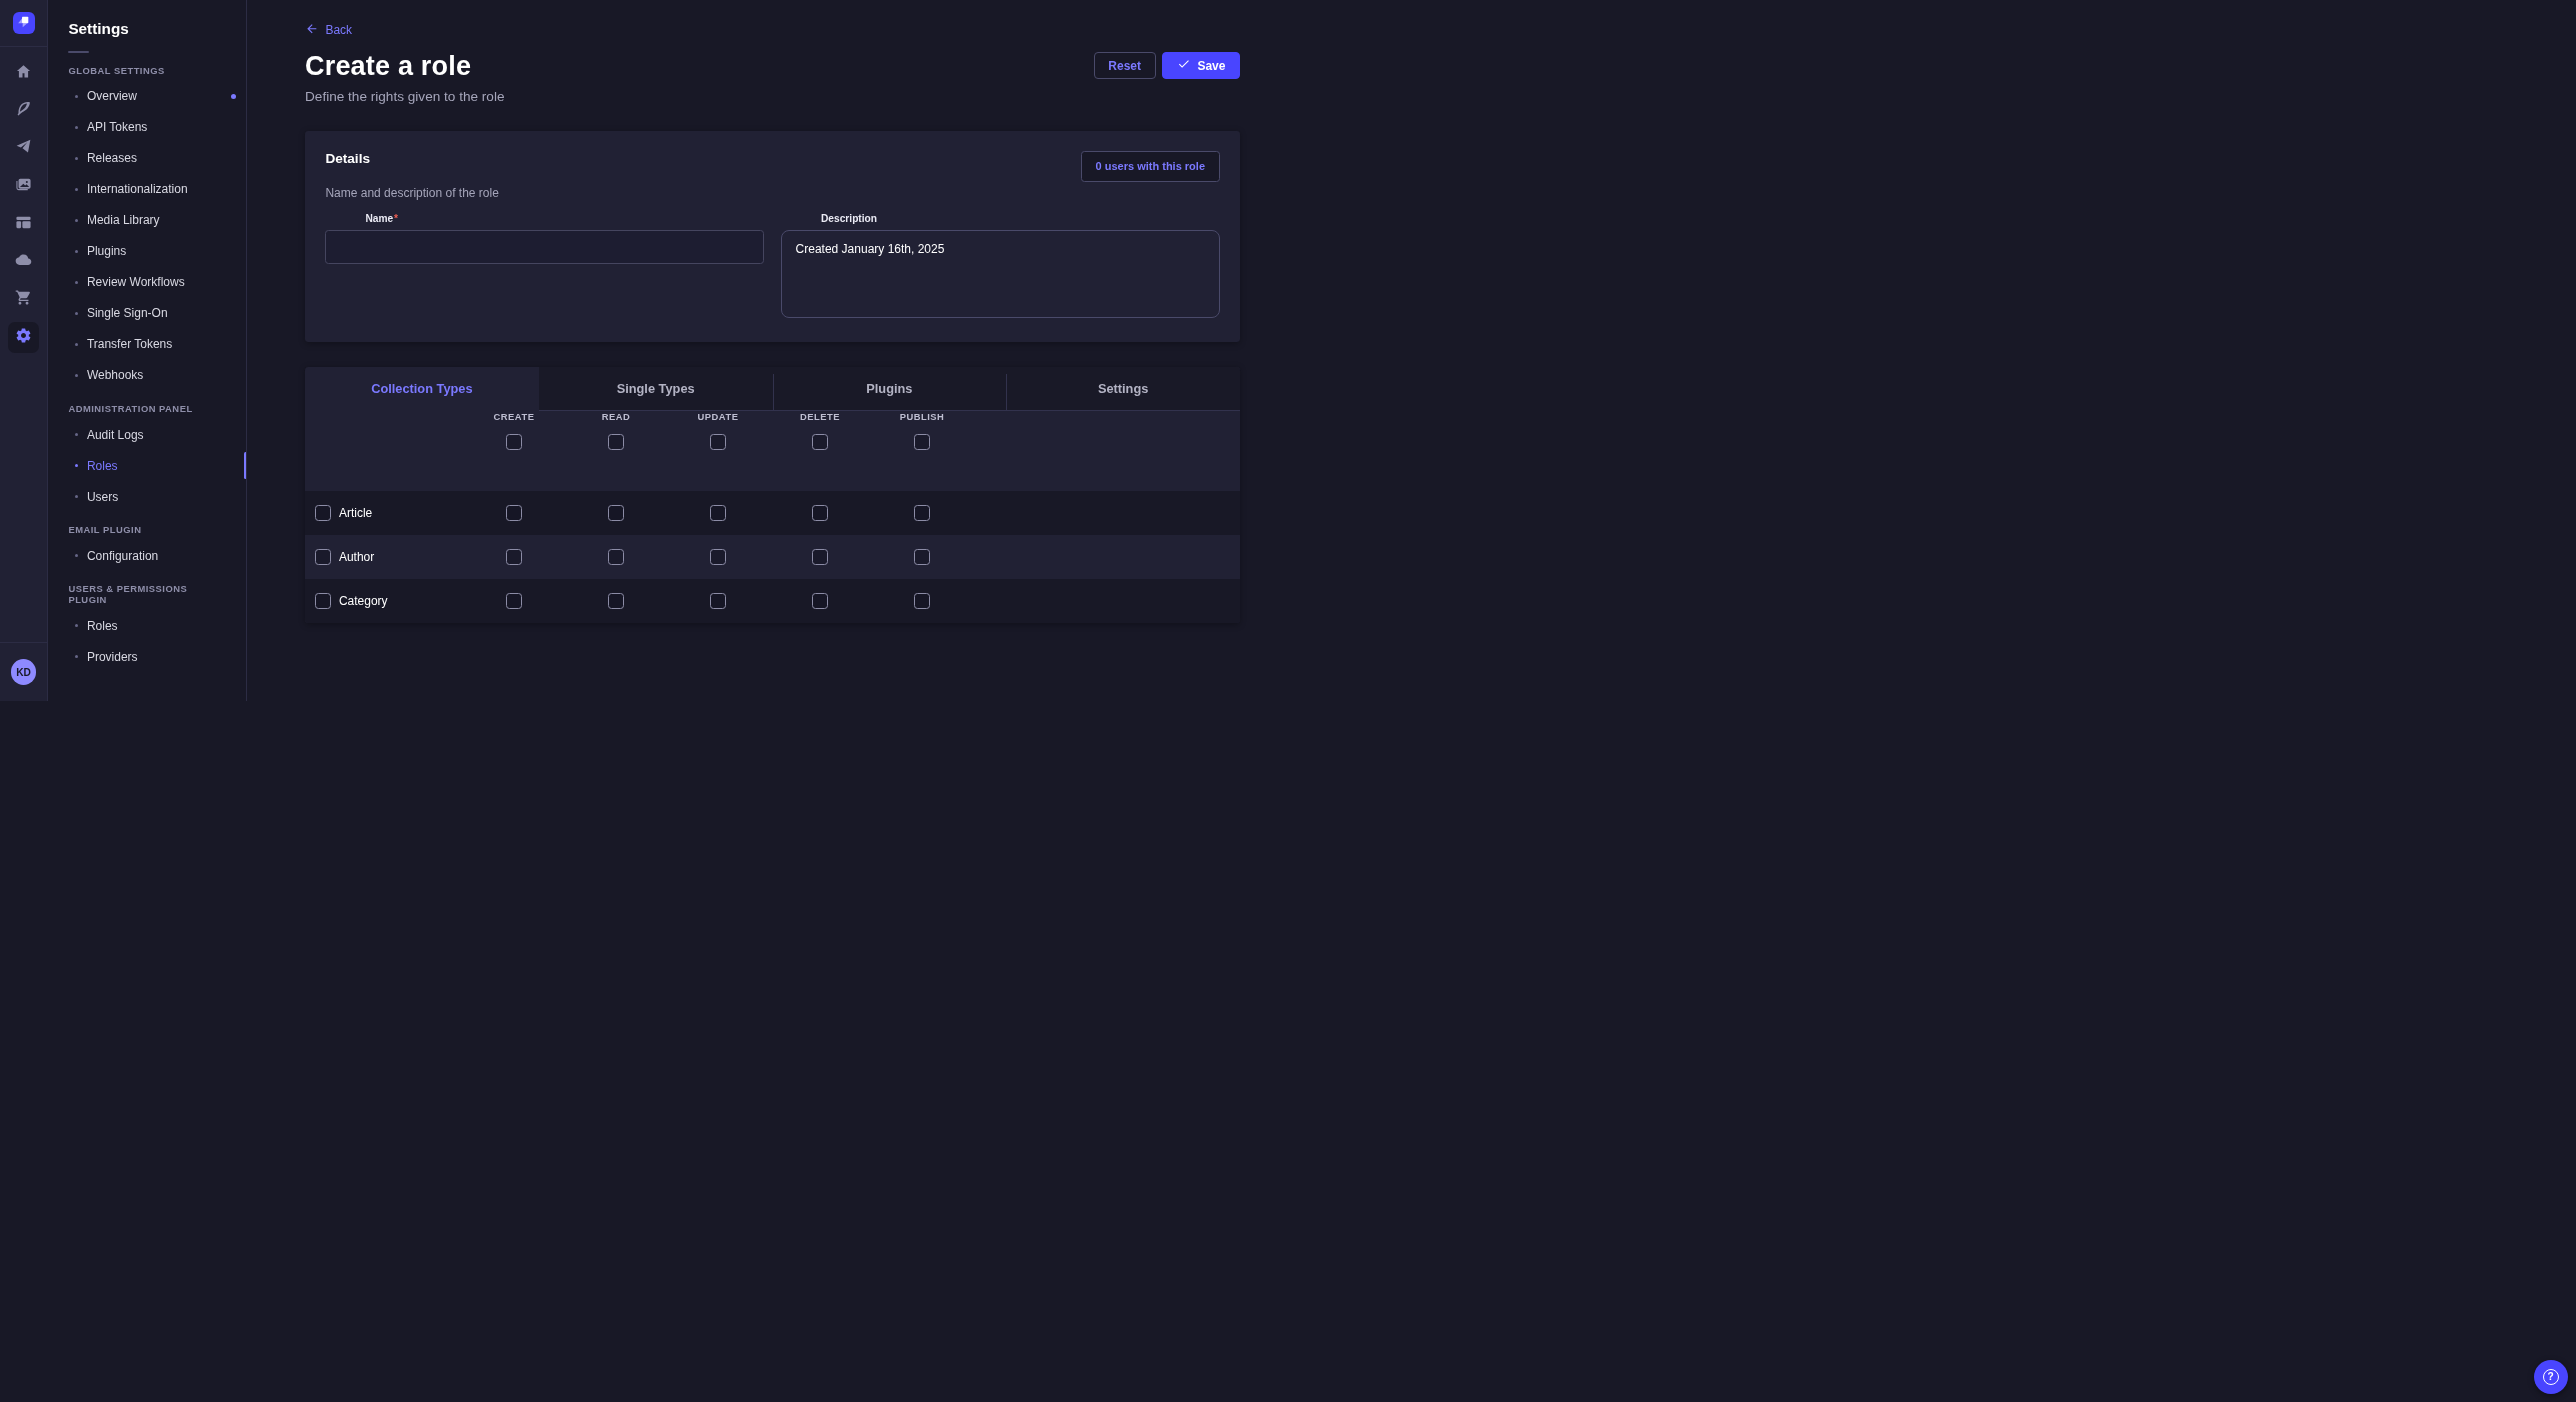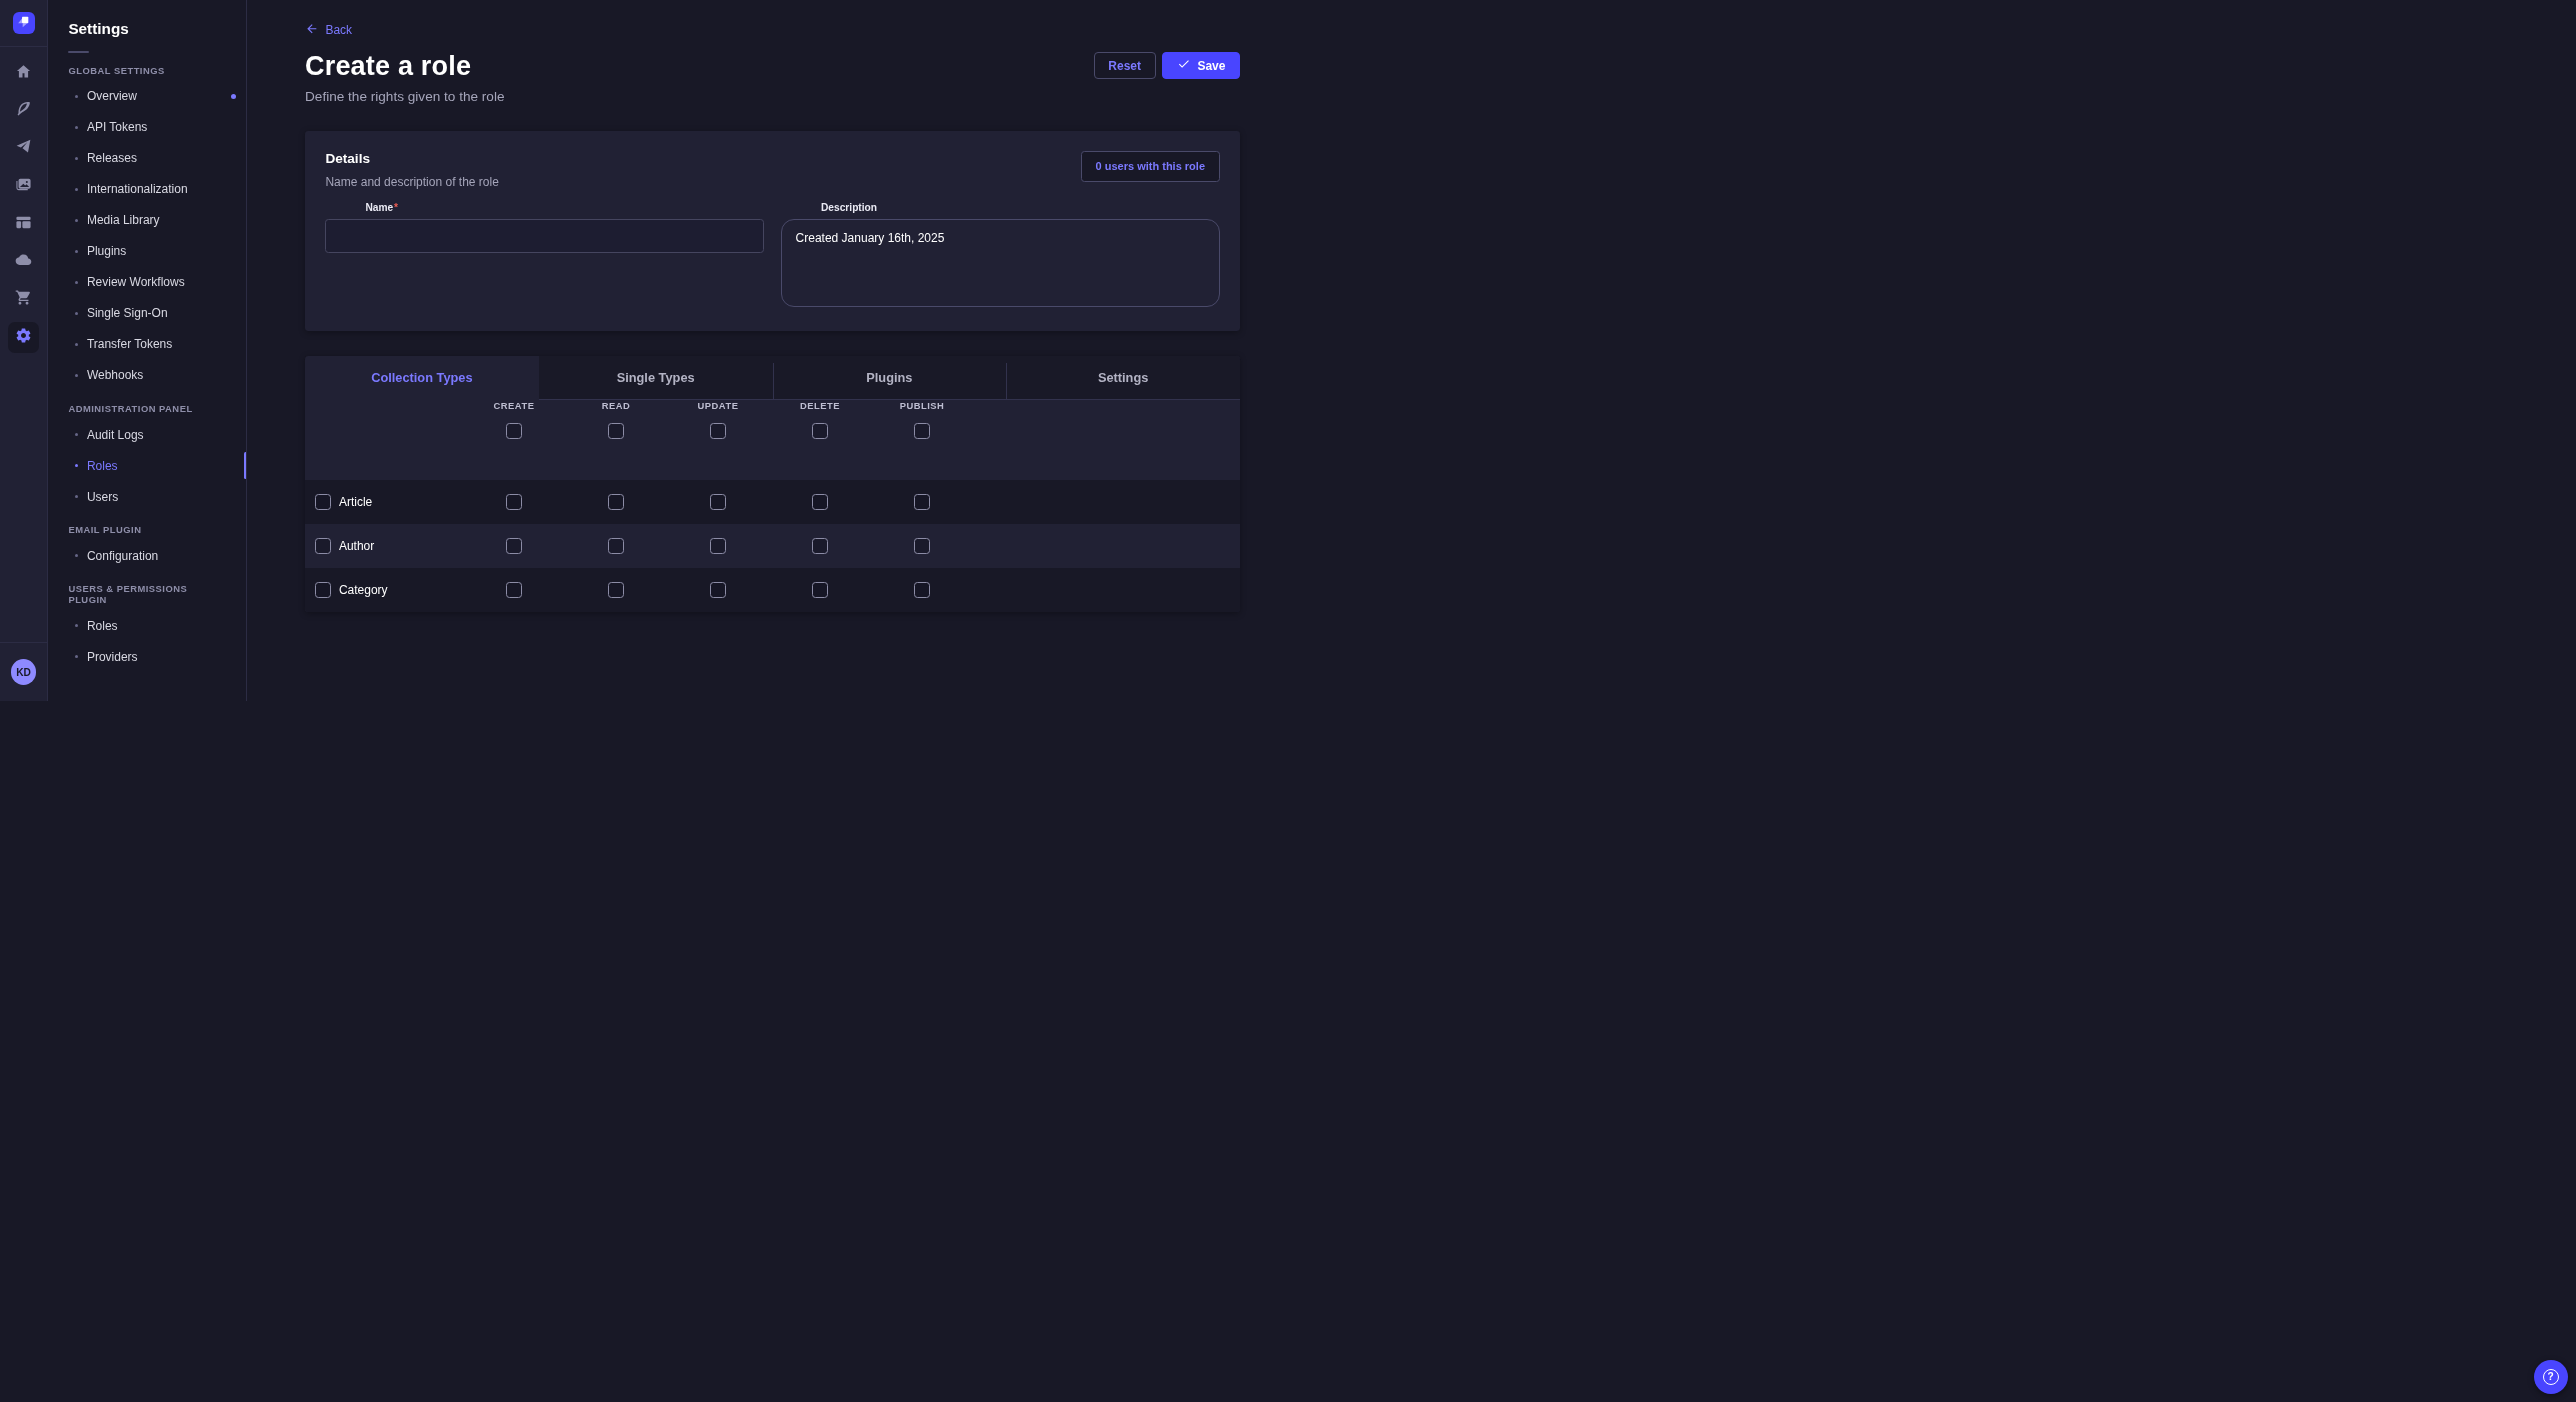--- a/index.html
+++ b/index.html
@@ -62,30 +62,30 @@
     padding:0 13.6px; height:27px; display:inline-flex; align-items:center; gap:6.8px; }
   .btn-reset { background:transparent; border:0.9px solid #4a4a6a; color:#7b79ff; }
   .btn-save { background:#4945ff; border:0.9px solid #4945ff; color:#fff; }
   .btn-save svg { width:13.6px; height:13.6px; fill:#fff; }
 
   
   .card { margin-top:27px; background:#212134; border-radius:3.4px; padding:20.4px;
     box-shadow:0 1.7px 6.8px rgba(0,0,0,.3); }
   .card-head { display:flex; justify-content:space-between; align-items:flex-start; }
   .card-title { font-size:13.6px; font-weight:700; color:#fff; }
-  .card-subtitle { font-size:12px; color:#a5a5ba; margin-top:9px; }
+  .card-subtitle { font-size:12px; color:#a5a5ba; margin-top:20px; }
   .users-btn { background:#181826; border:0.9px solid #4a4a6a; border-radius:3.4px; color:#7b79ff;
     font-family:Liberation Sans, sans-serif; font-size:11px; font-weight:700; padding:8.5px 13.6px; cursor:pointer; }
   .fields { display:grid; grid-template-columns:1fr 1fr; gap:17px; margin-top:10.2px; }
   .field-label { font-size:10.2px; font-weight:700; color:#eaeaf4;margin-left:40px; }
   .req { color:#ee5e52; margin-left:0.9px; }
   .text-input { margin-top:5.1px; width:100%; height:34px; background:#1d1d31; border:0.9px solid #45455f;
     border-radius:3.4px; color:#fff; font-family:inherit; font-size:12px; padding:0 13.6px; }
   .text-area { margin-top:5.1px; width:100%; height:88px; background:#212134; border:0.9px solid #4a4a6a;
-    border-radius:13px; color:#fff; font-family:inherit; font-size:12px; padding:9.4px 13.6px; resize:none; line-height:17px; }
+    border-radius:8px; color:#fff; font-family:inherit; font-size:12px; padding:9.4px 13.6px; resize:none; line-height:17px; }
 
   
   .panel { margin-top:25.6px; border-radius:3.4px; background:#212134; box-shadow:0 1.7px 6.8px rgba(0,0,0,.3); }
   .tabs { display:flex; height:44px; background:#191927; border-radius:3.4px 3.4px 0 0; overflow:hidden; }
   .tab { flex:1; border:none; background:transparent; color:#b3b3c4; font-family:inherit;
     font-size:12.8px; font-weight:600; cursor:pointer; position:relative;
     border-bottom:0.9px solid #32324d; display:flex; align-items:center; justify-content:center; }
   .tab.active { background:#212134; color:#7b79ff; border-bottom:0.9px solid transparent; border-radius:3.4px 0 0 0; }
   .tab:not(.active) + .tab:not(.active)::before { content:""; position:absolute; left:0; top:6.8px; bottom:0;
     width:0.9px; background:#32324d; }

